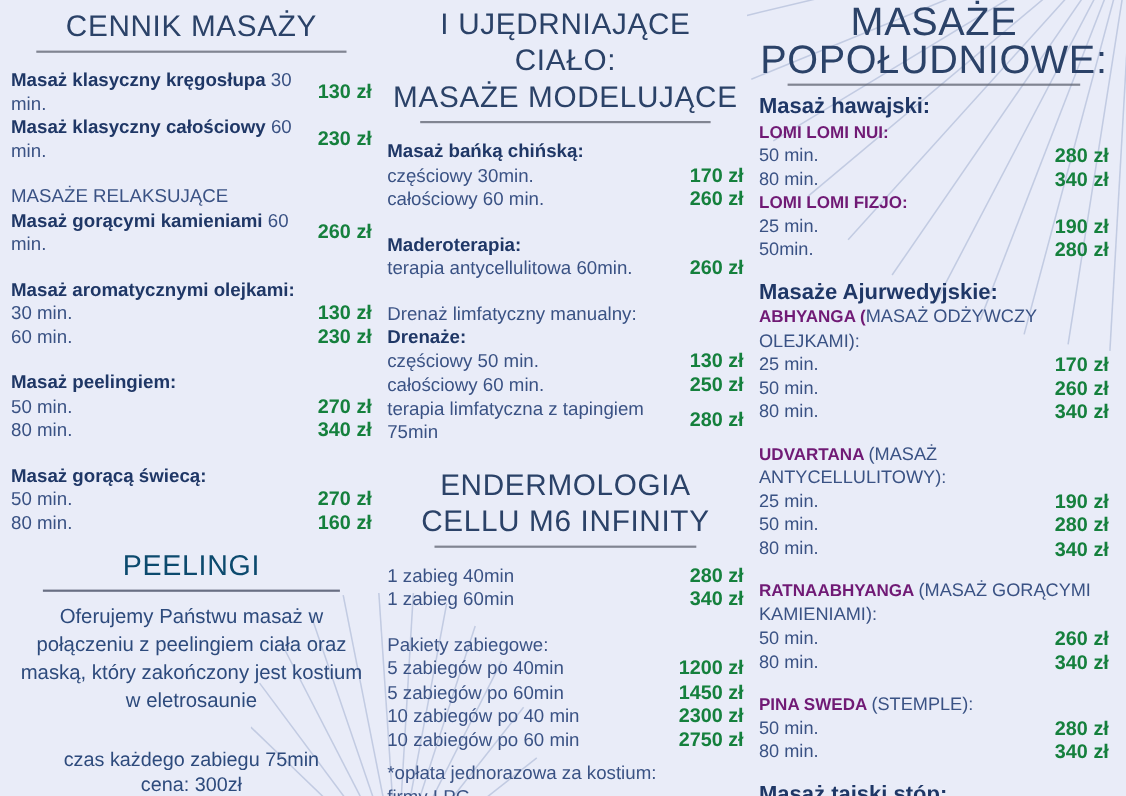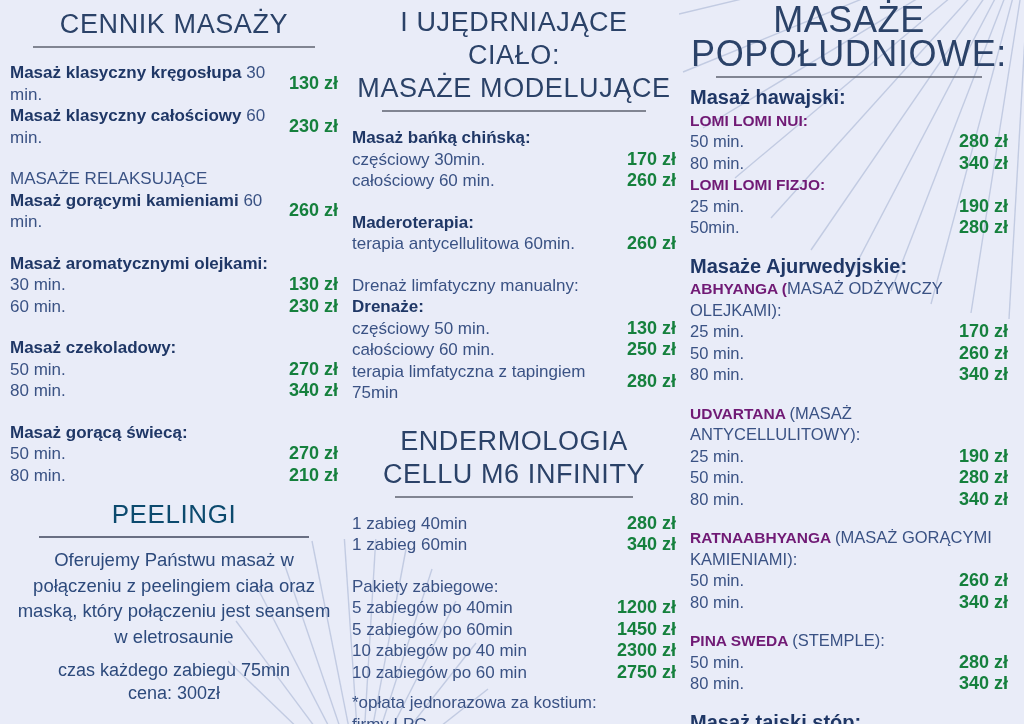--- a/index.html
+++ b/index.html
@@ -32,21 +32,21 @@
   .spacer{height:20px;}
   .gap{height:9px;}
 
   
   #left-title{margin-top:8px;}
   #left-hline{width:282px;}
   #peelingi-title{margin-top:12px;color:#0c4a6e;font-size:26px;}
   #peelingi-hline{width:270px;background:#3e455c;}
   .para{font-size:18.5px;line-height:25.5px;text-align:center;color:#2d4a7c;margin-top:9px;}
   .note{font-size:18px;line-height:23px;text-align:center;color:#2d4a7c;}
-  #note-block{margin-top:10px;}
+  #note-block{margin-top:30px;}
 
   
   #mid-title{margin-top:6px;}
   #mid-hline{width:264px;}
   #ender-title{margin-top:21px;}
   #ender-hline{width:238px;}
   #col-mid .rows{margin-top:15px;}
 
   
   #right-title{margin-top:3px;font-size:36px;line-height:34px;}
@@ -122,47 +122,47 @@
       <div class="row">
         <span class="lab">30 min.</span>
         <span class="price">130 zł</span>
       </div>
       <div class="row">
         <span class="lab">60 min.</span>
         <span class="price">230 zł</span>
       </div>
       <div class="spacer"></div>
       <div class="row">
-        <span class="lab"><span class="lead">Masaż czekoladowy:</span></span>
+        <span class="lab"><span class="lead">Masaż peelingiem:</span></span>
       </div>
       <div class="row">
         <span class="lab">50 min.</span>
         <span class="price">270 zł</span>
       </div>
       <div class="row">
         <span class="lab">80 min.</span>
         <span class="price">340 zł</span>
       </div>
       <div class="spacer"></div>
       <div class="row">
         <span class="lab"><span class="lead">Masaż gorącą świecą:</span></span>
       </div>
       <div class="row">
         <span class="lab">50 min.</span>
         <span class="price">270 zł</span>
       </div>
       <div class="row">
         <span class="lab">80 min.</span>
-        <span class="price">210 zł</span>
+        <span class="price">160 zł</span>
       </div>
     </div>
 
   <div class="htitle" id="peelingi-title">PEELINGI</div>
   <div class="hline" id="peelingi-hline"></div>
-  <div class="para">Oferujemy Państwu masaż w połączeniu z peelingiem ciała oraz maską, który połączeniu jest seansem w eletrosaunie</div>
+  <div class="para">Oferujemy Państwu masaż w połączeniu z peelingiem ciała oraz maską, który zakończony jest kostium w eletrosaunie</div>
   <div id="note-block">
     <div class="note">czas każdego zabiegu 75min</div>
     <div class="note">cena: 300zł</div>
   </div>
 
 </div>
 
 <div class="col" id="col-mid">
   <div class="htitle" id="mid-title">
     <div>I UJĘDRNIAJĄCE CIAŁO:</div>

